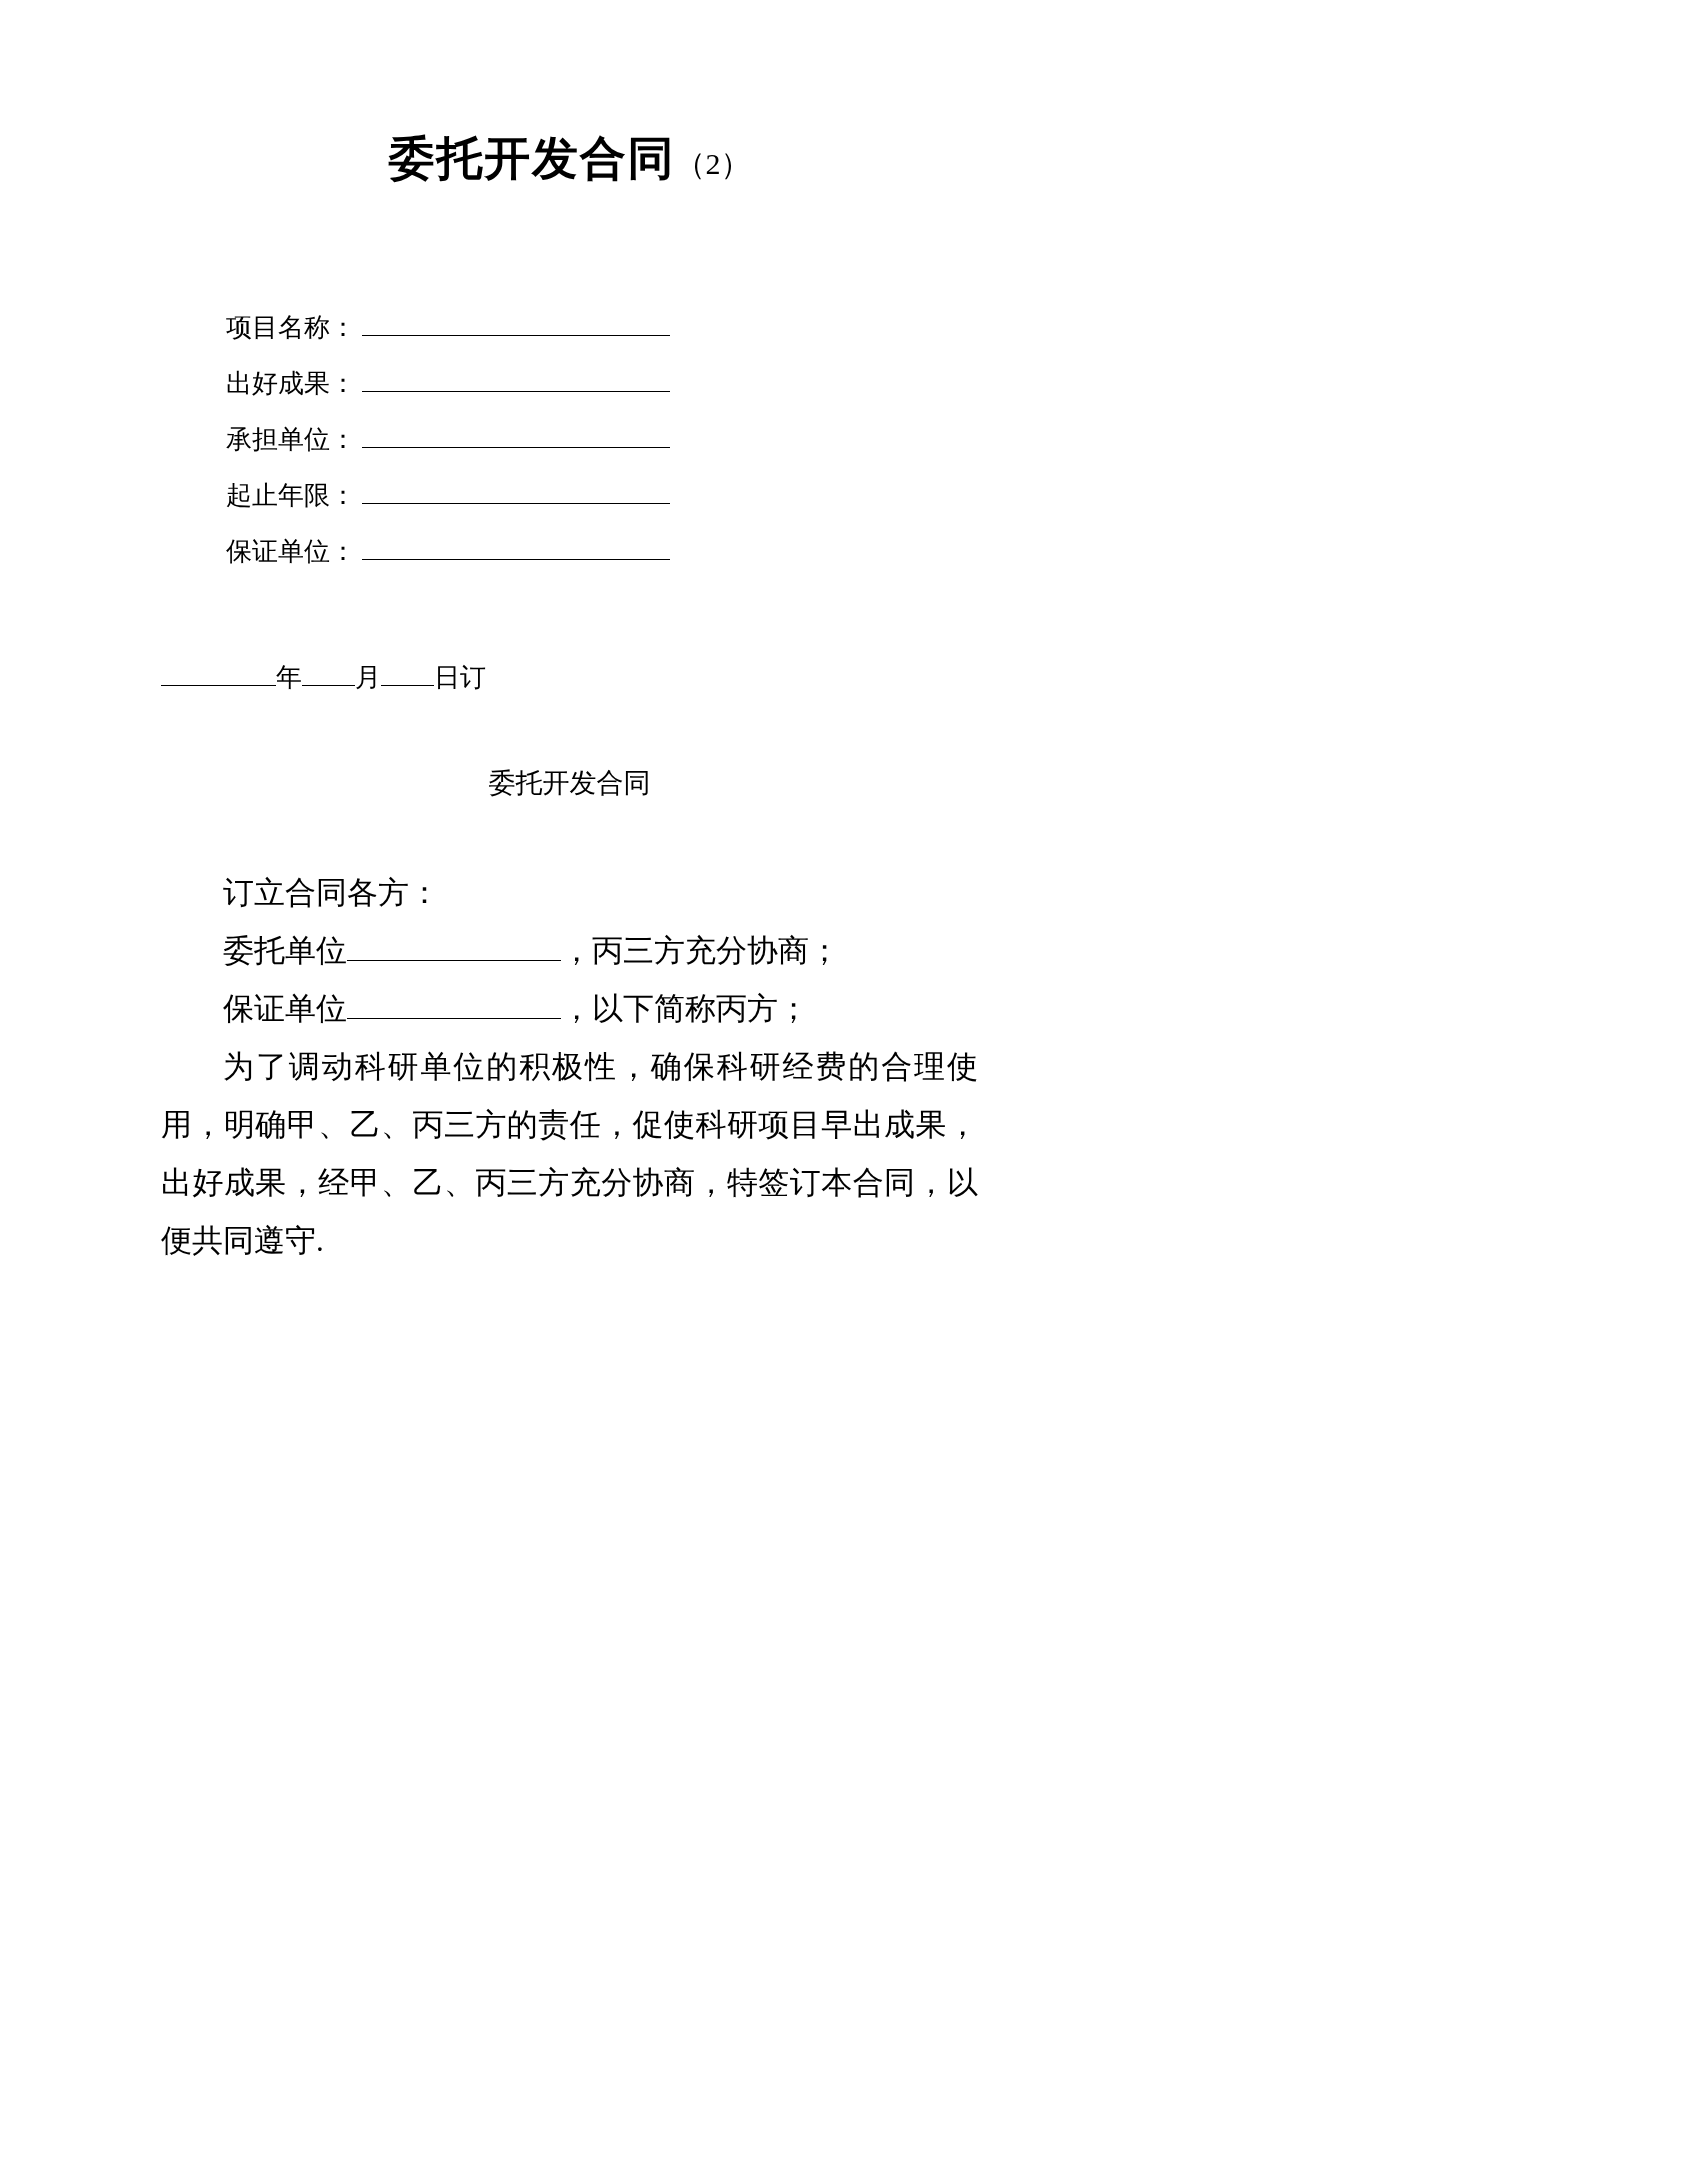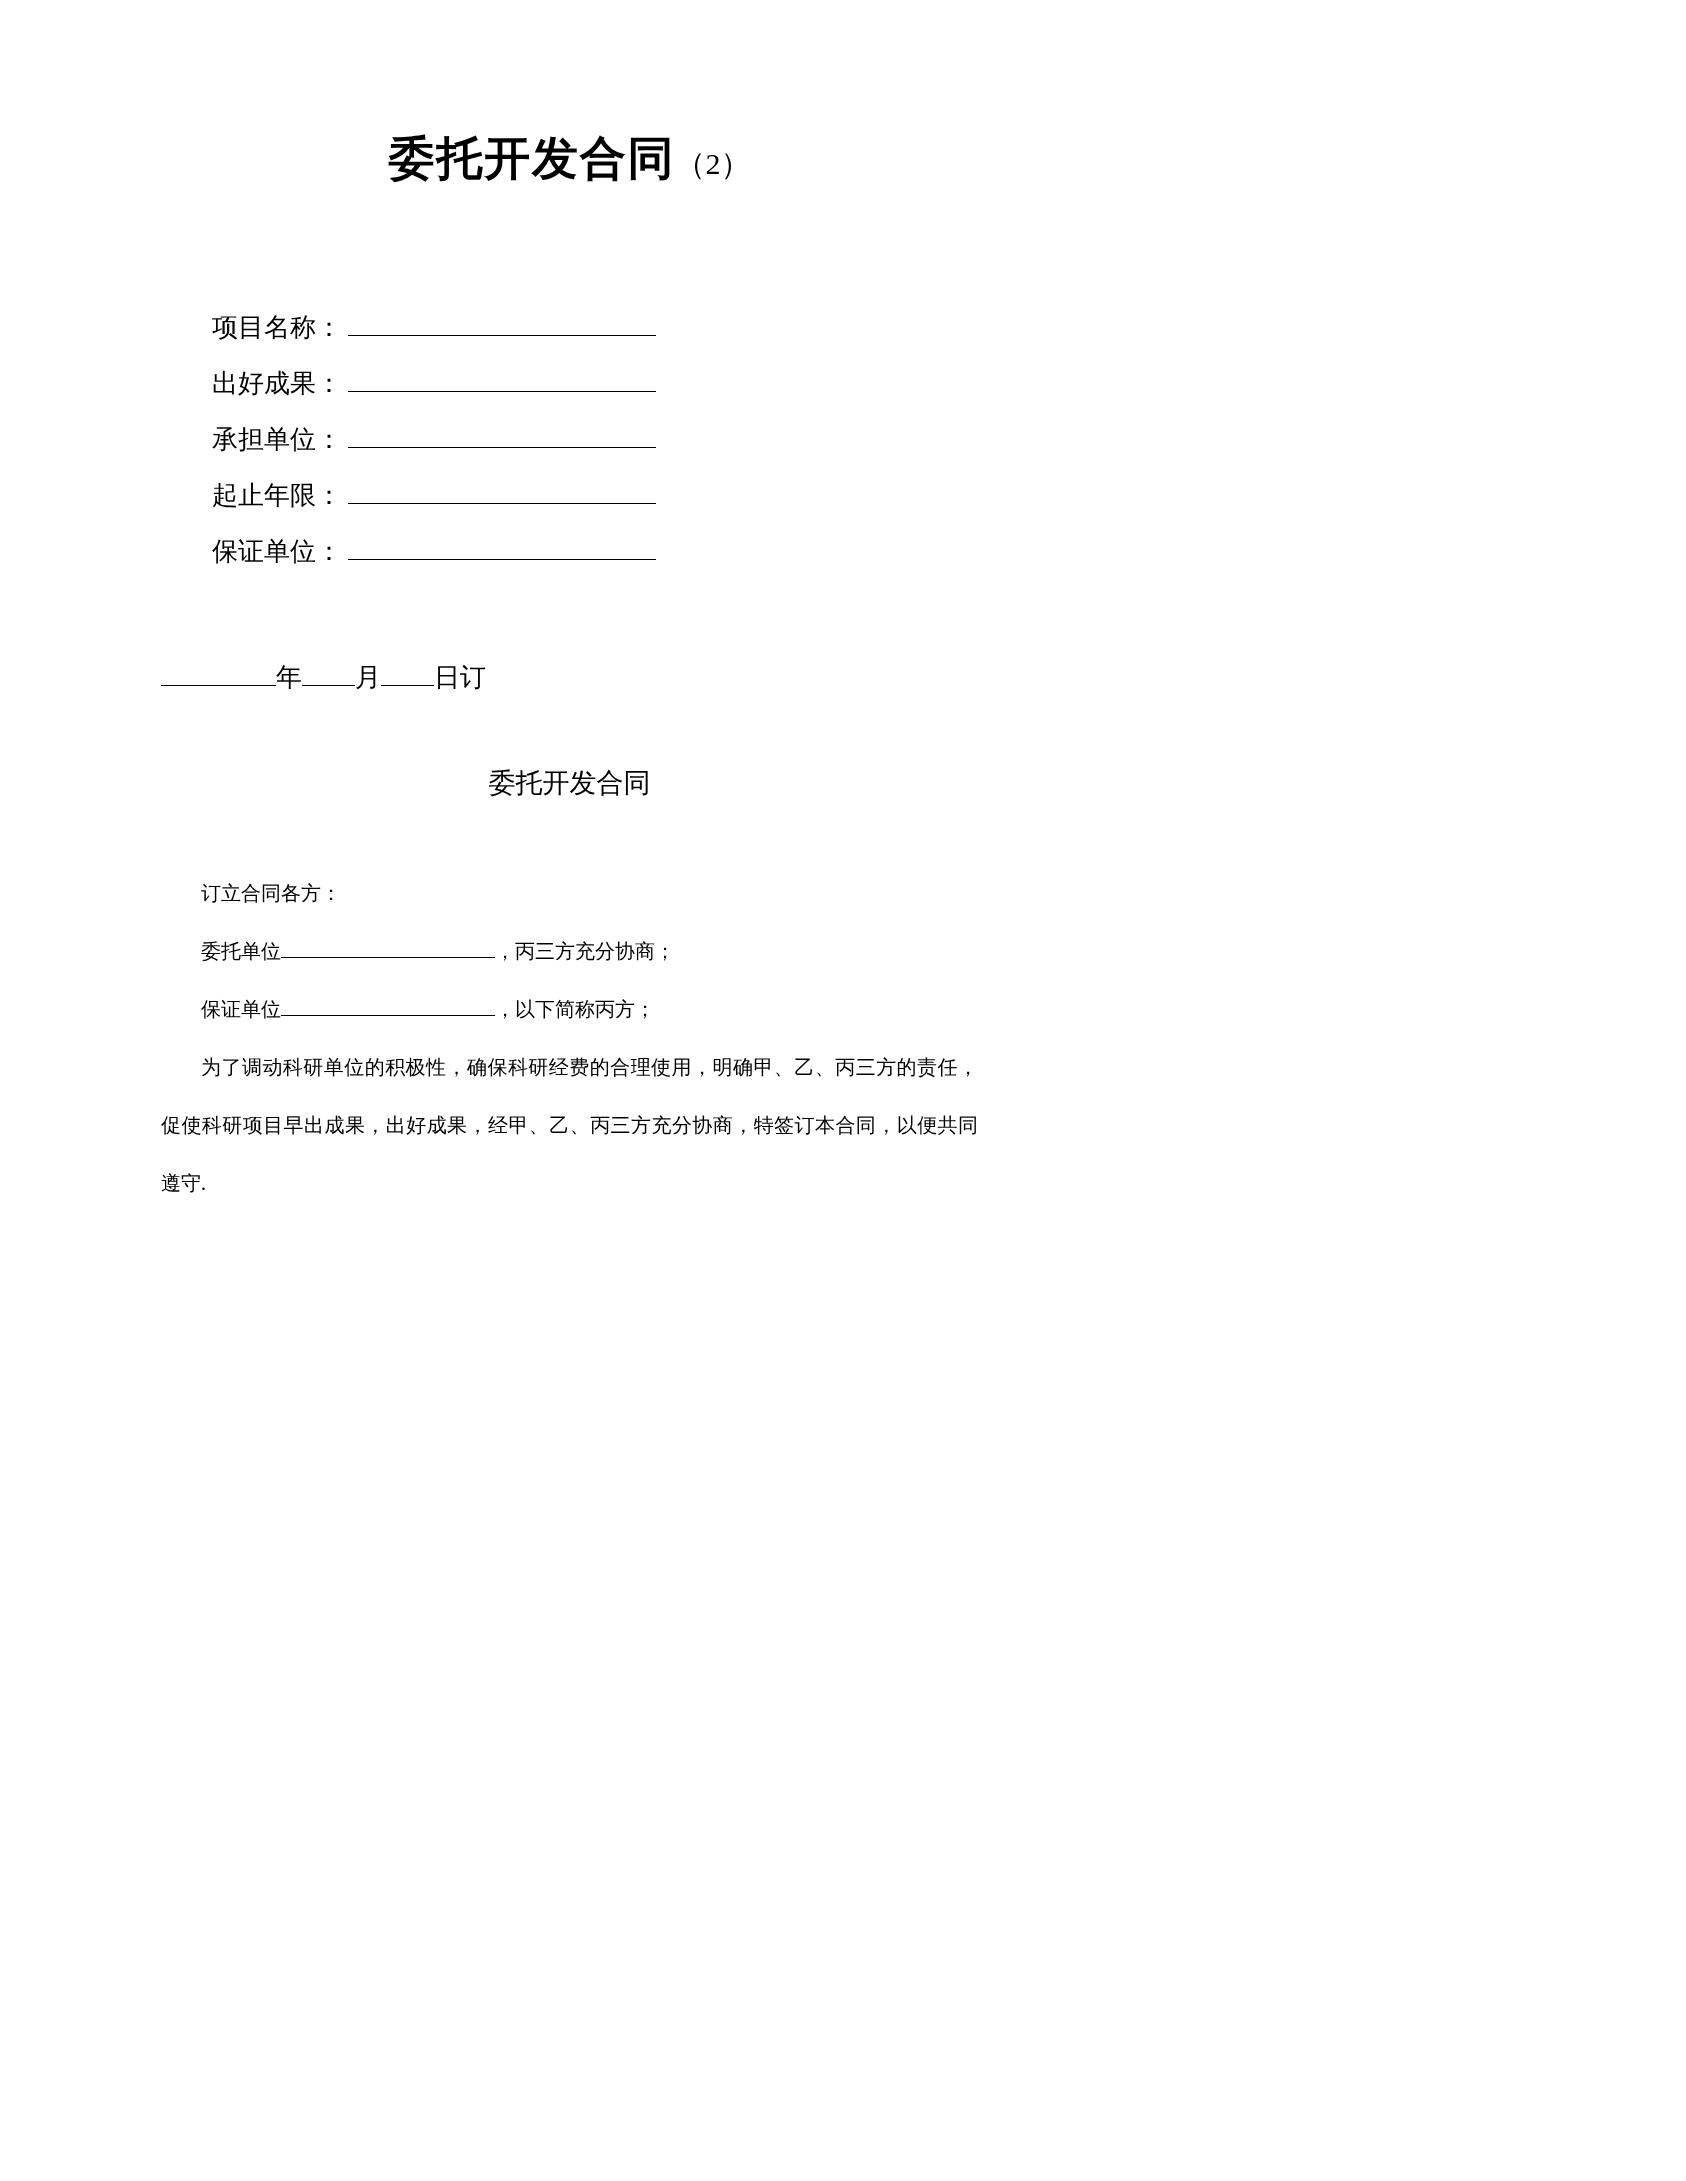--- a/index.html
+++ b/index.html
@@ -26,21 +26,21 @@
     letter-spacing: 1.8px;
     white-space: nowrap;
   }
   .title-suffix {
     font-size: 30px;
     font-weight: 400;
     letter-spacing: 0;
   }
   .header-fields {
     margin-top: 106px;
-    margin-left: 51px;
+    margin-left: 65px;
     font-size: 26px;
   }
   .field-row {
     line-height: 56px;
     white-space: nowrap;
   }
   .blank-line {
     display: inline-block;
     border-bottom: 1.8px solid #000000;
     vertical-align: baseline;
@@ -57,21 +57,21 @@
   .month-blank { width: 53px; }
   .day-blank { width: 53px; }
   .subtitle {
     margin-top: 73px;
     text-align: center;
     font-size: 27px;
     line-height: 33px;
   }
   .body-block {
     margin-top: 64px;
-    font-size: 20px;
+    font-size: 31px;
     line-height: 58px;
   }
   .body-block p {
     text-indent: 2em;
   }
   .party-blank { width: 214px; }
   .paragraph {
     text-align: justify;
   }
 </style>

